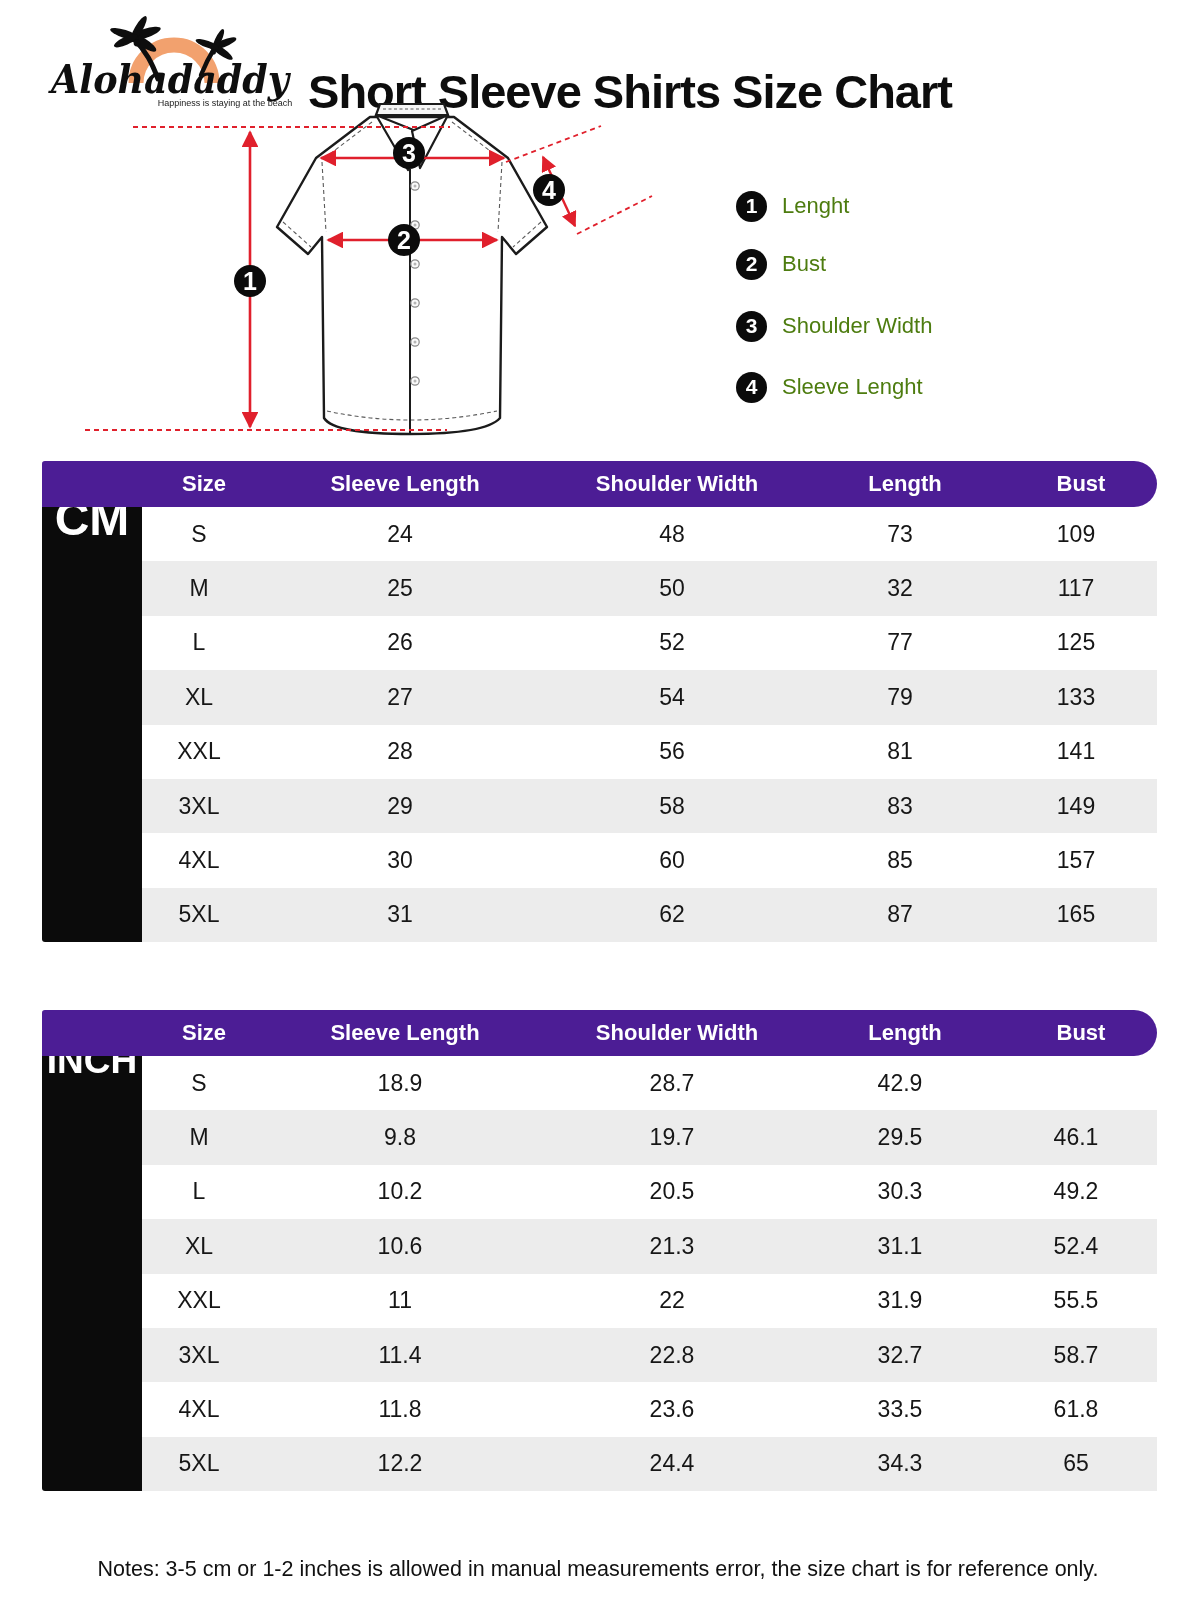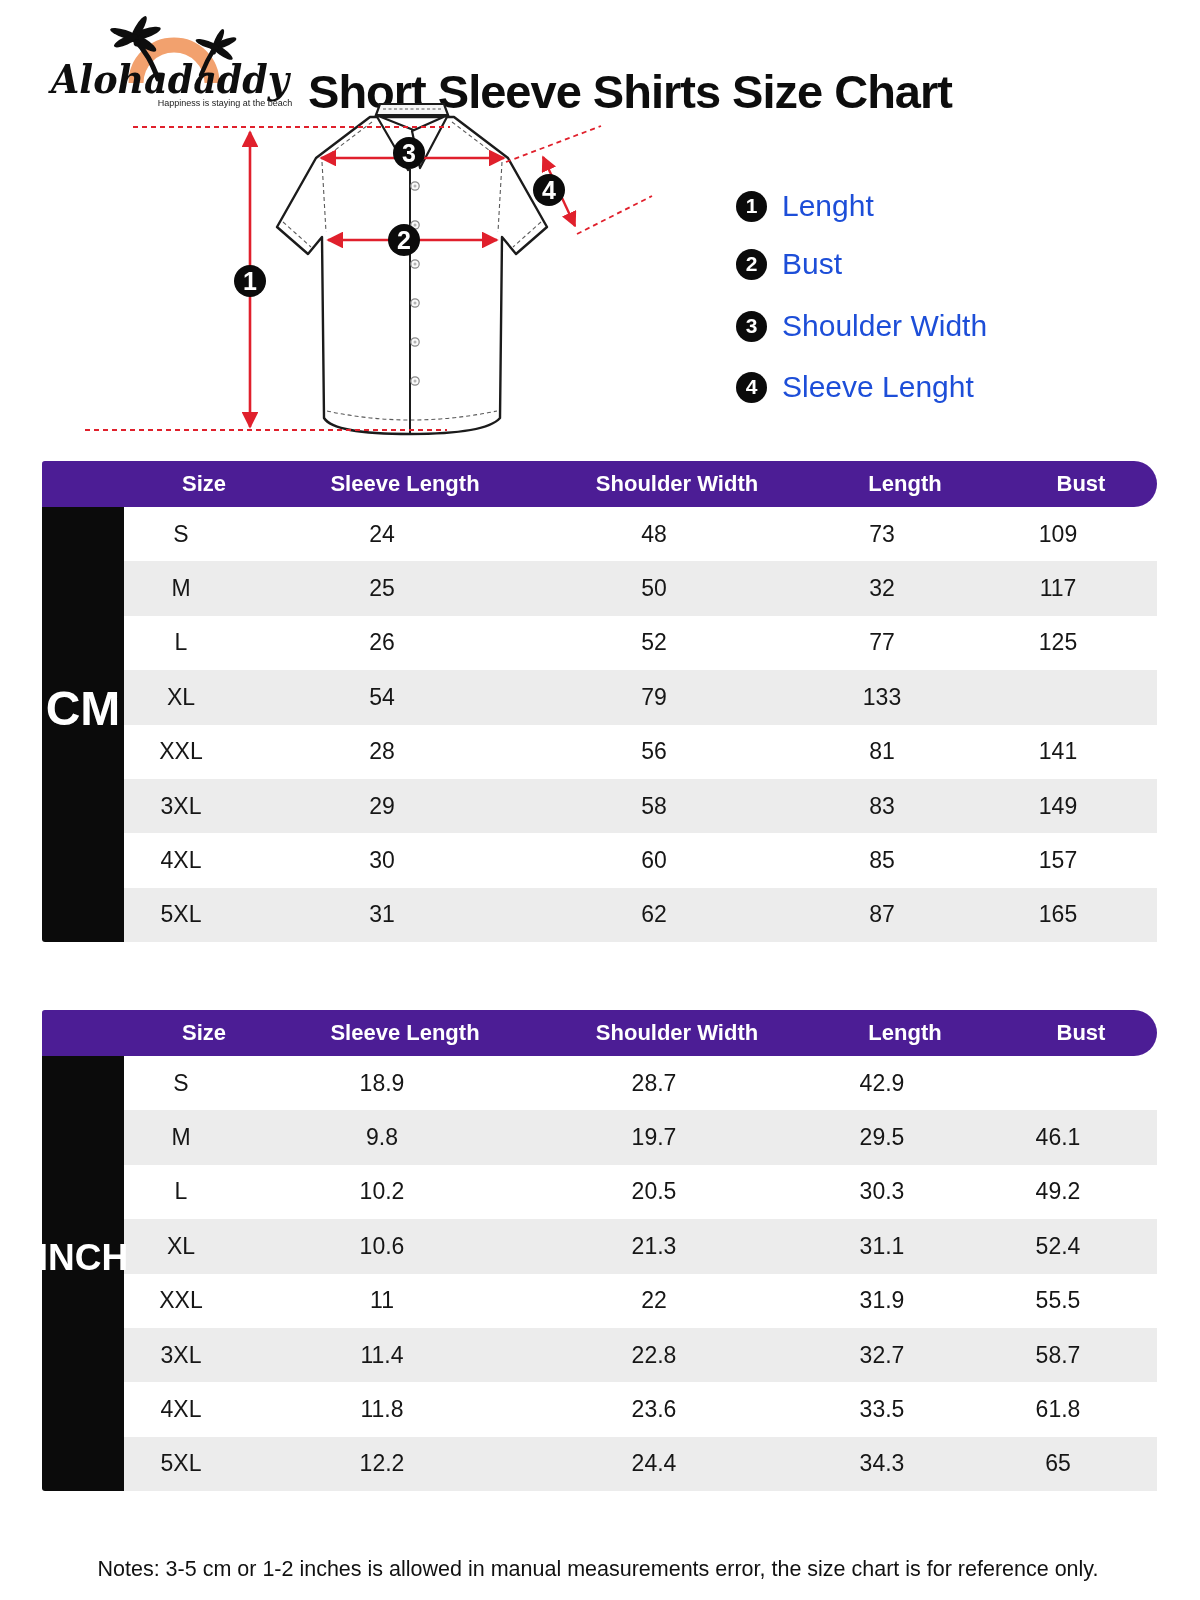--- a/index.html
+++ b/index.html
@@ -11,31 +11,31 @@
   .page-title{position:absolute;left:250px;top:33px;width:760px;text-align:center;
               font-size:47px;font-weight:700;letter-spacing:-1px;color:#0d0d0d;white-space:nowrap}
 
   
   .diagram-svg{position:absolute;left:60px;top:95px;width:620px;height:355px}
 
   
   .legend-item{position:absolute;left:736px;height:32px;display:flex;align-items:center;gap:15px}
   .lg-circle{width:31px;height:31px;border-radius:50%;background:#0b0b0b;color:#fff;
              font-weight:700;font-size:21px;display:flex;align-items:center;justify-content:center}
-  .lg-label{font-size:30px;color:#1d4ed8;white-space:nowrap}
+  .lg-label{font-size:22px;color:#4d7c0f;white-space:nowrap}
 
   
   .size-table{position:absolute;left:42px;width:1115px}
   .t-header{display:grid;grid-template-columns:105px 114px 288px 256px 200px 152px;
             height:46px;background:#4c1d95;border-radius:3px 24px 24px 0;
             align-items:center;position:relative;z-index:2}
   .th{color:#fff;font-weight:700;font-size:22px;text-align:center}
   .t-body{display:flex}
-  .side-band{width:82px;background:#0b0b0b;color:#fff;font-weight:700;
-             display:flex;align-items:center;justify-content:center;border-radius:0 0 0 3px}
+  .side-band{width:100px;background:#0b0b0b;color:#fff;font-weight:700;
+             display:flex;justify-content:center;border-radius:0 0 0 3px}
   .side-band span{transform:translateY(-16px)}
   .band-cm{font-size:48px}
   .band-inch{font-size:37px}
   .rows{flex:1}
   .t-row{display:grid;grid-template-columns:114px 288px 256px 200px 152px;height:54.4px;
          align-items:center;text-align:center;font-size:23px;background:#fff}
   .t-row:nth-child(even){background:#ececec}
 
   
   .note{position:absolute;left:0;right:4px;top:1535px;text-align:center;font-size:21.5px;color:#111}
@@ -185,20 +185,21 @@
         </div>
         <div class="t-row">
           <div class="td">L</div>
           <div class="td">26</div>
           <div class="td">52</div>
           <div class="td">77</div>
           <div class="td">125</div>
         </div>
         <div class="t-row">
           <div class="td">XL</div>
+          <div class="td">27</div>
           <div class="td">54</div>
           <div class="td">79</div>
           <div class="td">133</div>
         </div>
         <div class="t-row">
           <div class="td">XXL</div>
           <div class="td">28</div>
           <div class="td">56</div>
           <div class="td">81</div>
           <div class="td">141</div>

